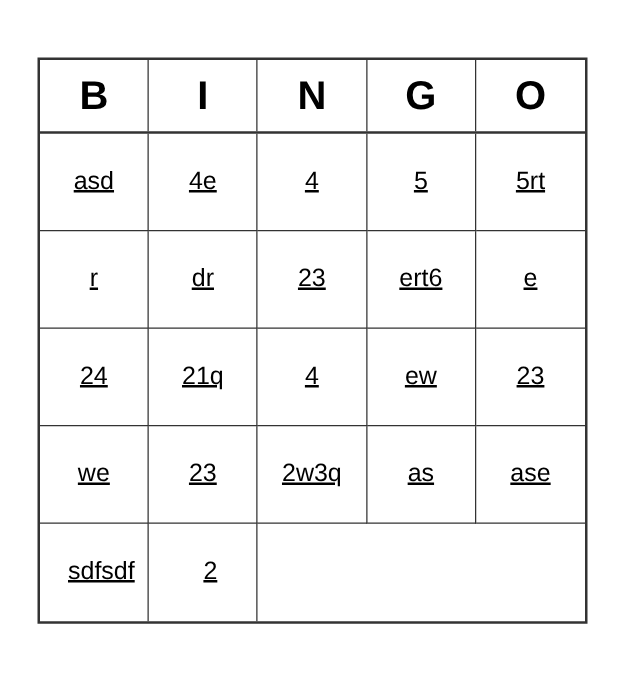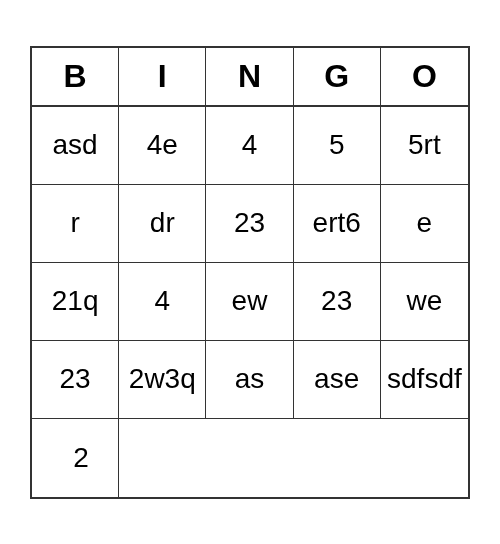--- a/index.html
+++ b/index.html
@@ -42,28 +42,29 @@
     }
 
     .bingo-body {
       display: grid;
       grid-template-columns: repeat(5, 1fr);
       grid-template-rows: repeat(5, 1fr);
     }
 
     .bingo-cell {
       text-align: center;
-      font-size: 28px;
+      font-size: 20px;
       padding: 14px 5px;
       border-right: 1px solid #333;
       border-bottom: 1px solid #333;
       display: flex;
       align-items: center;
       justify-content: center;
       min-height: 78px;
+      text-decoration: underline;
     }
 
     .bingo-cell:nth-child(5n) {
       border-right: none;
     }
 
     .bingo-cell:nth-child(n+21) {
       border-bottom: none;
       margin-left: 12px;
     }
@@ -83,20 +84,21 @@
   <div class="bingo-cell">asd</div>
       <div class="bingo-cell">4e</div>
       <div class="bingo-cell">4</div>
       <div class="bingo-cell">5</div>
       <div class="bingo-cell">5rt</div>
       <div class="bingo-cell">r</div>
       <div class="bingo-cell">dr</div>
       <div class="bingo-cell">23</div>
       <div class="bingo-cell">ert6</div>
       <div class="bingo-cell">e</div>
+      <div class="bingo-cell">24</div>
       <div class="bingo-cell">21q</div>
       <div class="bingo-cell">4</div>
       <div class="bingo-cell">ew</div>
       <div class="bingo-cell">23</div>
       <div class="bingo-cell">we</div>
       <div class="bingo-cell">23</div>
       <div class="bingo-cell">2w3q</div>
       <div class="bingo-cell">as</div>
       <div class="bingo-cell">ase</div>
       <div class="bingo-cell">sdfsdf</div>

